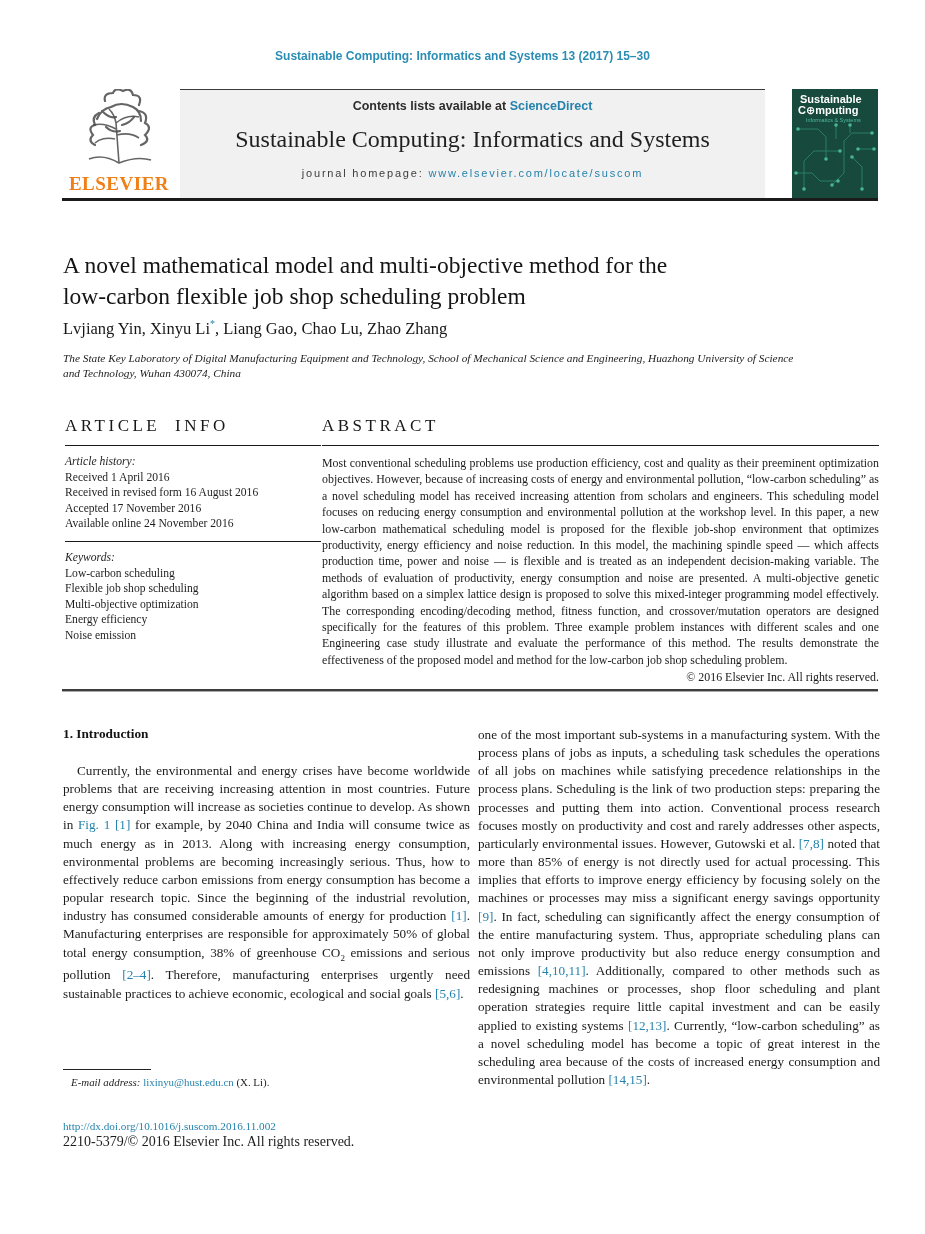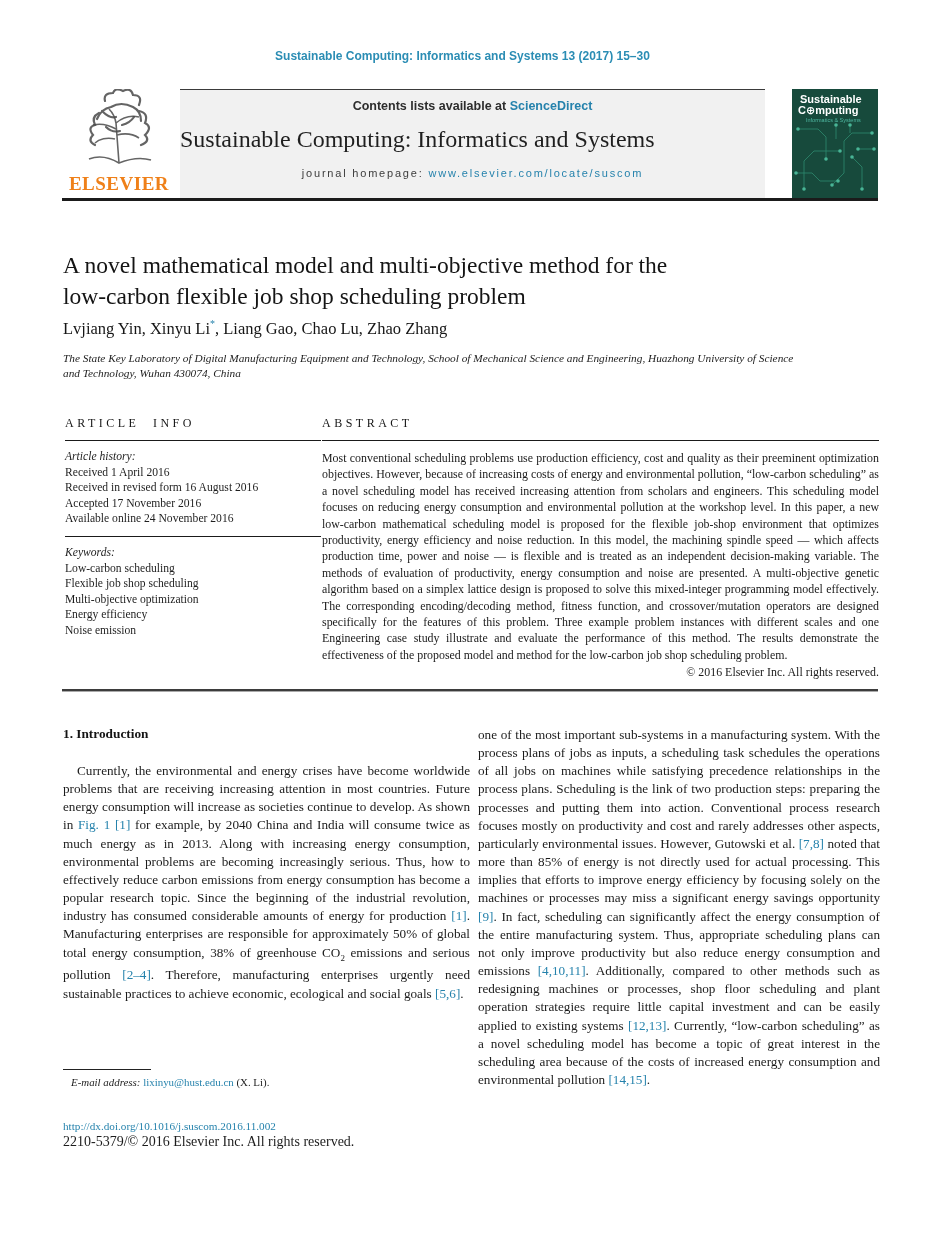--- a/index.html
+++ b/index.html
@@ -13,21 +13,21 @@
   .journal-ref{position:absolute;top:49px;left:0;right:0;text-align:center;
     font-family:"Liberation Sans","DejaVu Sans",sans-serif;font-size:12px;font-weight:600;color:#2b8db4;}
 
   
   .elsevier-block{position:absolute;left:62px;top:89px;width:114px;height:108px;text-align:center;}
   .elsevier-word{font-size:19px;font-weight:bold;color:#ef8019;letter-spacing:0.5px;margin-top:-2px;
     font-family:"Liberation Serif",serif;}
   .masthead{position:absolute;left:180px;top:89px;width:585px;height:109px;background:#f1f1f1;
     border-top:1px solid #3a3a3a;}
   .contents-line{margin-top:9px;text-align:center;font-size:12.5px;font-weight:600;color:#2d2d2d;}
-  .masthead-title{margin-top:13px;font-size:24px;color:#1f1f1f;}
+  .masthead-title{margin-top:13px;text-align:center;font-size:24px;color:#1f1f1f;}
   .homepage-line{margin-top:14px;text-align:center;font-size:11px;letter-spacing:1.8px;color:#3c3c3c;}
   .homepage-line .link{letter-spacing:1.8px;}
   .cover{position:absolute;left:792px;top:89px;width:86px;height:109px;background:#174a3c;overflow:hidden;}
   .cover-title1{position:absolute;top:5px;left:8px;right:2px;color:#fff;font-weight:bold;font-size:11px;
     font-family:"Liberation Sans","DejaVu Sans",sans-serif;letter-spacing:0;line-height:11px;}
   .cover-title2{position:absolute;top:15px;left:6px;right:2px;color:#fff;font-weight:bold;font-size:11px;
     font-family:"Liberation Sans","DejaVu Sans",sans-serif;line-height:12px;}
   .cover-sub{position:absolute;top:28px;left:14px;right:2px;color:#4fb9a2;font-size:5.5px;
     font-family:"Liberation Sans","DejaVu Sans",sans-serif;}
   .header-rule{position:absolute;left:62px;top:198px;width:816px;height:3px;background:#1b1b1b;}
@@ -42,21 +42,21 @@
   .cm-inner{width:24px;height:24px;border-radius:50%;background:#fff;display:flex;align-items:flex-start;justify-content:center;}
   .cm-flag{width:10px;height:17px;margin-top:2px;background:#d63a2a;
     clip-path:polygon(0 0,100% 0,100% 100%,50% 70%,0 100%);}
   .cm-label{font-size:12.5px;color:#2a2a2a;margin-left:5px;}
   .authors{position:absolute;left:63px;top:318px;font-size:16.5px;color:#161616;}
   .authors sup{font-size:10px;}
   .affiliation{position:absolute;left:63px;top:351px;width:750px;font-style:italic;
     font-size:11.3px;line-height:15px;color:#222;}
 
   
-  .sec-heading{font-size:12px;letter-spacing:3.5px;word-spacing:7px;color:#171717;}
+  .sec-heading{font-size:17px;letter-spacing:3.5px;word-spacing:7px;color:#171717;}
   .thin-rule{border:none;border-top:1.2px solid #1a1a1a;margin:0;}
   .info-col{position:absolute;left:65px;top:416px;width:256px;}
   .info-col .thin-rule{margin-top:9px;margin-bottom:8px;}
   .info-line{font-size:11.6px;line-height:15.6px;color:#1e1e1e;}
   .kw-rule{margin-top:11px;margin-bottom:8px;}
   .abstract-col{position:absolute;left:322px;top:416px;width:557px;}
   .abstract-col .thin-rule{margin-top:9px;margin-bottom:9px;}
   .abstract-text{font-size:11.9px;line-height:16.4px;text-align:justify;color:#1a1a1a;}
   .copyright{margin-top:2px;text-align:right;font-size:11.9px;color:#1a1a1a;}
   .section-rule{position:absolute;left:62px;top:689px;width:816px;height:2px;background:#3d3d3d;

